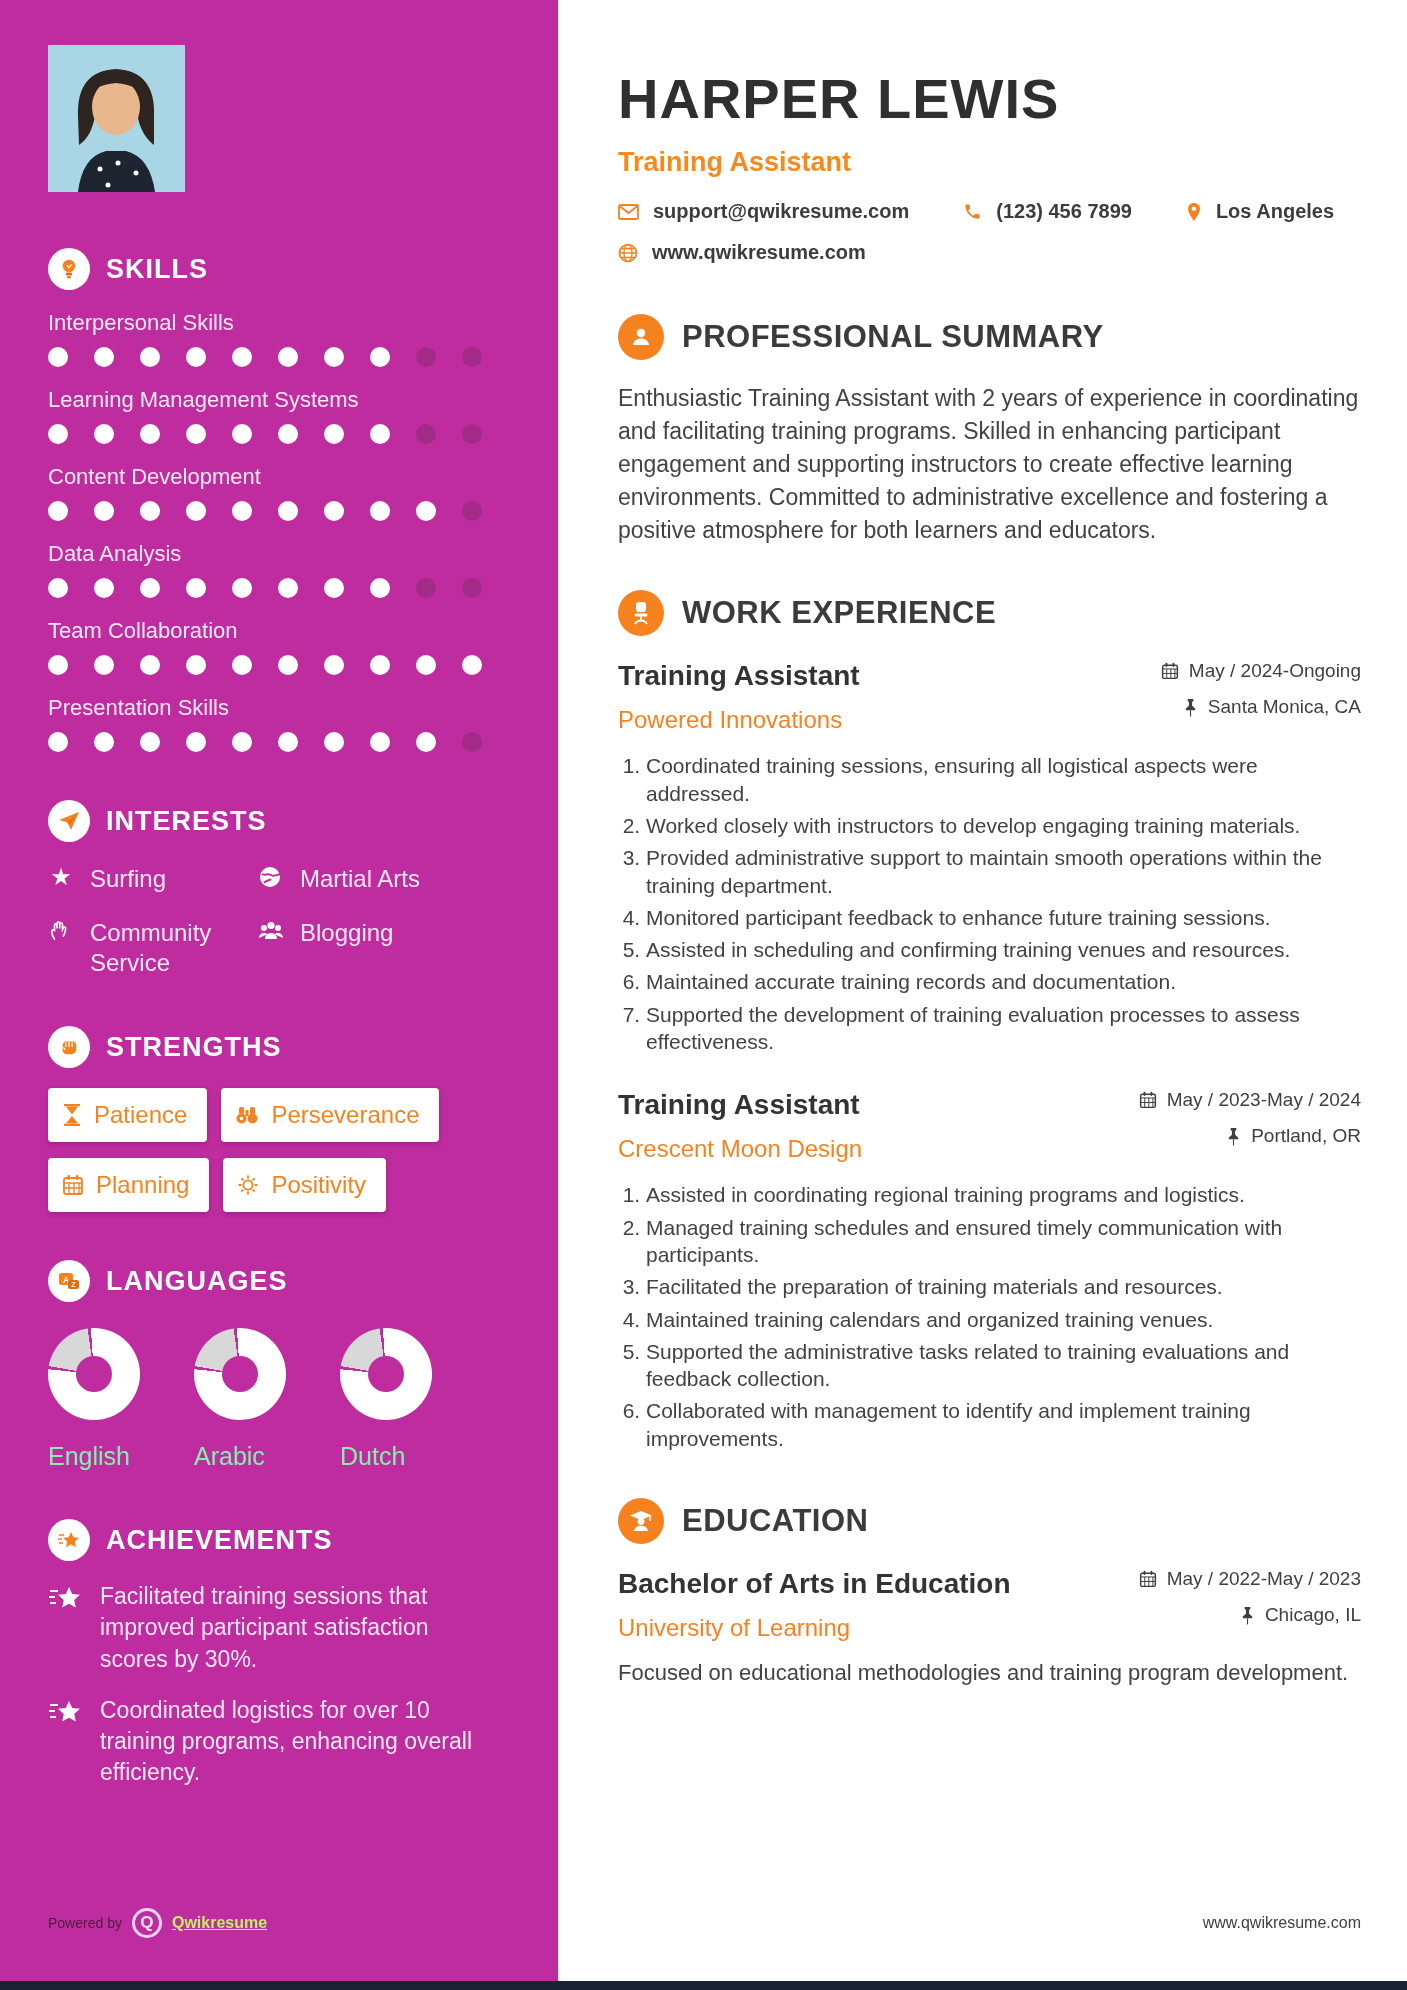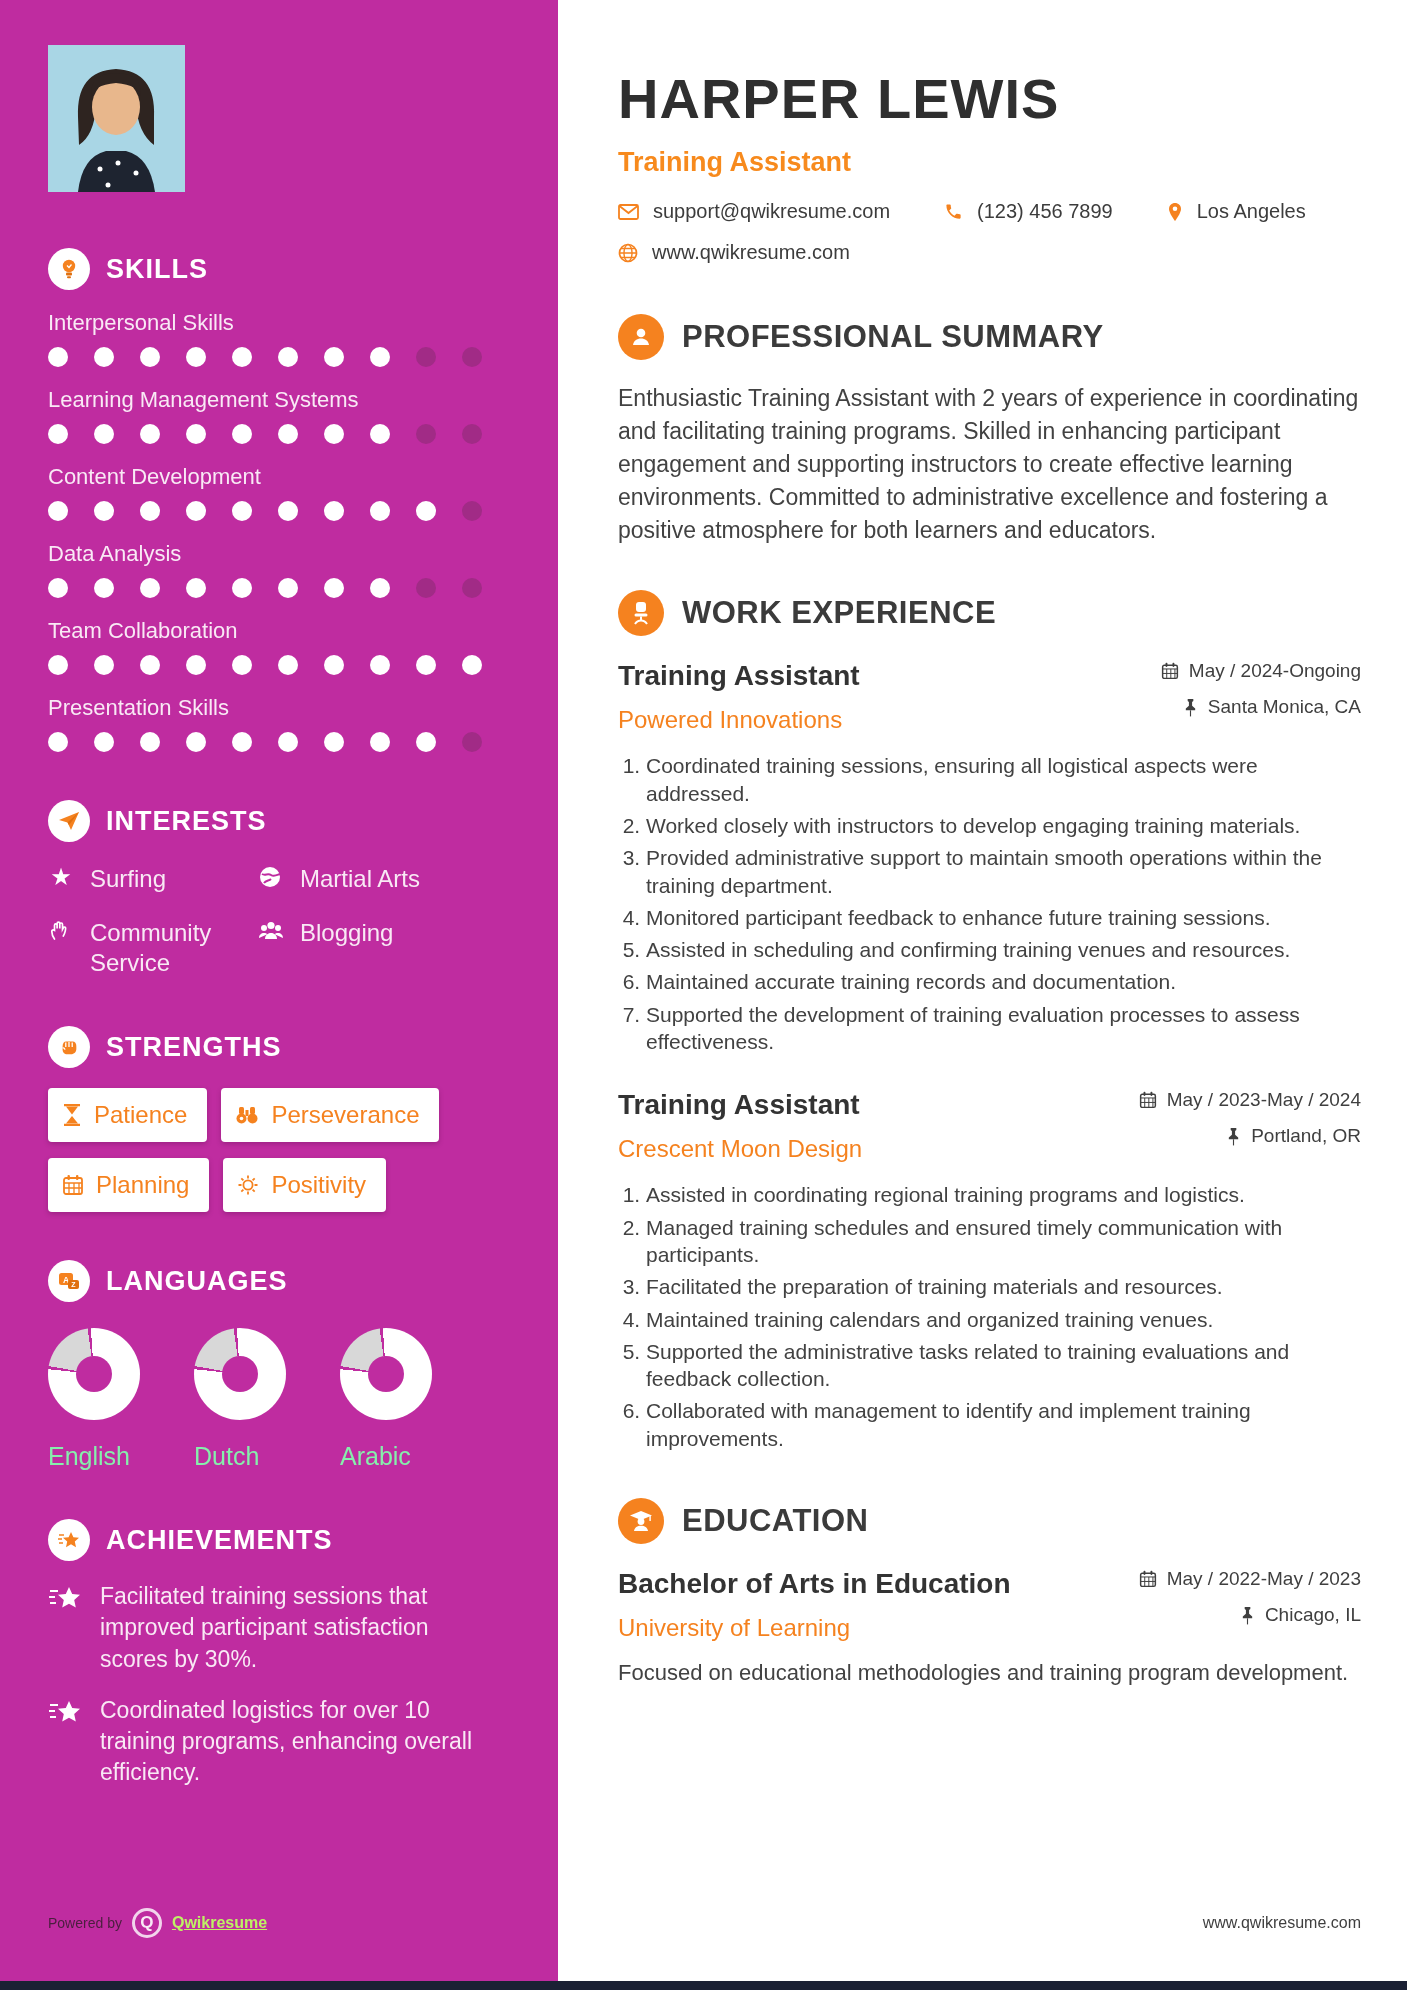--- a/index.html
+++ b/index.html
@@ -48,21 +48,21 @@
   .powered { color:#4A1F3E; font-size:14px; font-weight:500; }
   .qlogo { width:30px; height:30px; border-radius:50%; border:3px solid rgba(255,255,255,.8);
            color:rgba(255,255,255,.9); font-weight:bold; font-size:17px; display:flex; align-items:center; justify-content:center; }
   .brand { color:#bef264; font-size:16px; font-weight:bold; text-decoration:underline; }
 
   
   .main { position:absolute; left:558px; top:0; right:0; bottom:0; padding:66px 46px 0 60px; }
   .name { font-size:56px; font-weight:800; color:#2F2F2F; letter-spacing:1px; }
   .job-title { margin-top:16px; font-size:27px; font-weight:600; color:#F78A1D; }
 
-  .contact-row { display:flex; align-items:center; gap:14px; margin-top:22px; font-size:20px; color:#3C3C3C; font-weight:400; }
+  .contact-row { display:flex; align-items:center; gap:14px; margin-top:22px; font-size:20px; color:#3C3C3C; font-weight:700; }
   .contact-row .gap { width:26px; }
   .c-item { display:flex; align-items:center; gap:12px; }
 
   .m-section { margin-top:50px; }
   .m-head { display:flex; align-items:center; gap:18px; }
   .m-circle { width:46px; height:46px; min-width:46px; background:#F5821F; border-radius:50%;
               display:flex; align-items:center; justify-content:center; }
   .m-title { font-size:31px; font-weight:bold; color:#3B3B3B; letter-spacing:0.5px; }
 
   .summary-text { margin-top:22px; font-size:23px; line-height:1.43; color:#424242; }
@@ -320,25 +320,25 @@
         </div>
         <div class="s-title">LANGUAGES</div>
       </div>
       <div class="langs">
         <div class="lang">
           <div class="donut" style="background: conic-gradient(rgb(255, 255, 255) 0deg, rgb(255, 255, 255) 276deg, rgb(191, 44, 160) 276deg, rgb(191, 44, 160) 280deg, rgb(216, 216, 216) 280deg, rgb(216, 216, 216) 352deg, rgb(191, 44, 160) 352deg, rgb(191, 44, 160) 356deg, rgb(255, 255, 255) 356deg, rgb(255, 255, 255) 360deg);"></div>
           <div class="lang-label">English</div>
         </div>
         <div class="lang">
           <div class="donut" style="background: conic-gradient(rgb(255, 255, 255) 0deg, rgb(255, 255, 255) 276deg, rgb(191, 44, 160) 276deg, rgb(191, 44, 160) 280deg, rgb(216, 216, 216) 280deg, rgb(216, 216, 216) 352deg, rgb(191, 44, 160) 352deg, rgb(191, 44, 160) 356deg, rgb(255, 255, 255) 356deg, rgb(255, 255, 255) 360deg);"></div>
-          <div class="lang-label">Dutch</div>
+          <div class="lang-label">Arabic</div>
         </div>
         <div class="lang">
           <div class="donut" style="background: conic-gradient(rgb(255, 255, 255) 0deg, rgb(255, 255, 255) 276deg, rgb(191, 44, 160) 276deg, rgb(191, 44, 160) 280deg, rgb(216, 216, 216) 280deg, rgb(216, 216, 216) 352deg, rgb(191, 44, 160) 352deg, rgb(191, 44, 160) 356deg, rgb(255, 255, 255) 356deg, rgb(255, 255, 255) 360deg);"></div>
-          <div class="lang-label">Arabic</div>
+          <div class="lang-label">Dutch</div>
         </div>
       </div>
     </div>
 
     <div class="s-section">
       <div class="s-head">
         <div class="s-circle">
           <svg width="24" height="24" viewBox="0 0 24 24">
             <polygon points="14,4 16.4,9.2 22,9.8 17.8,13.6 19,19.2 14,16.3 9,19.2 10.2,13.6 6,9.8 11.6,9.2" fill="#F5821F"></polygon>
             <path d="M2 7h5M1 11h4M2 15h4" stroke="#F5821F" stroke-width="1.6"></path>

